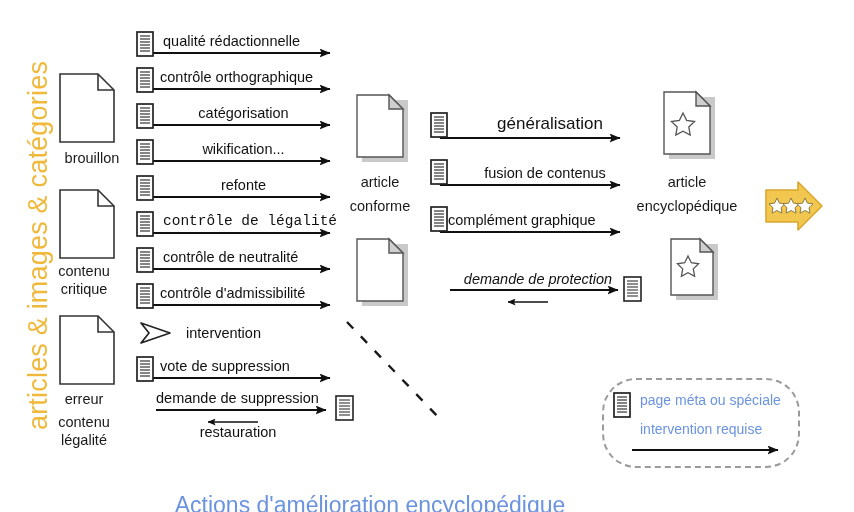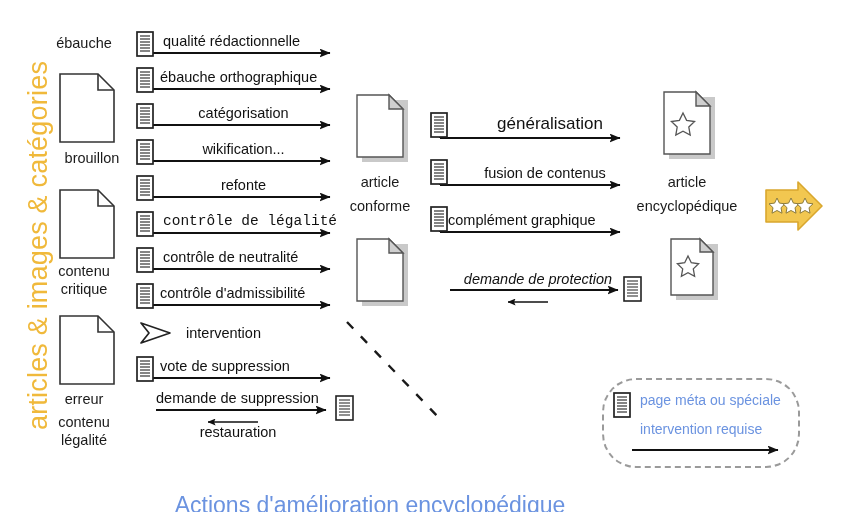--- a/index.html
+++ b/index.html
@@ -376,36 +376,35 @@
         <line x1="4" y1="8" x2="14" y2="8"></line>
         <line x1="4" y1="11" x2="14" y2="11"></line>
         <line x1="4" y1="14" x2="14" y2="14"></line>
         <line x1="4" y1="17" x2="14" y2="17"></line>
         <line x1="4" y1="20" x2="14" y2="20"></line>
       </g>
     </svg>
 
   <div class="abs" id="vertical-label">articles &amp; images &amp; catégories</div>
 
-  <div class="abs stage-label" style="left:24px;top:35px;width:120px;">ébauche</div>
   <div class="abs stage-label" style="left:32px;top:150px;width:120px;">brouillon</div>
   <div class="abs stage-label" style="left:24px;top:263px;width:120px;">contenu</div>
   <div class="abs stage-label" style="left:24px;top:281px;width:120px;">critique</div>
   <div class="abs stage-label" style="left:24px;top:391px;width:120px;">erreur</div>
   <div class="abs stage-label" style="left:24px;top:414px;width:120px;">contenu</div>
   <div class="abs stage-label" style="left:24px;top:432px;width:120px;">légalité</div>
 
   <div class="abs stage-label" style="left:330px;top:174px;width:100px;">article</div>
   <div class="abs stage-label" style="left:330px;top:198px;width:100px;">conforme</div>
 
   <div class="abs stage-label" style="left:627px;top:174px;width:120px;">article</div>
   <div class="abs stage-label" style="left:617px;top:198px;width:140px;text-align:center;">encyclopédique</div>
 
   <div class="abs act-text" style="left:163px;top:33px;">qualité rédactionnelle</div>
-  <div class="abs act-text" style="left:160px;top:69px;">ébauche orthographique</div>
+  <div class="abs act-text" style="left:160px;top:69px;">contrôle orthographique</div>
   <div class="abs act-text center" style="left:156px;top:105px;width:175px;">catégorisation</div>
   <div class="abs act-text center" style="left:156px;top:141px;width:175px;">wikification...</div>
   <div class="abs act-text center" style="left:156px;top:177px;width:175px;">refonte</div>
   <div class="abs act-text" style="left:163px;top:213px;font-family:Liberation Mono, monospace;">contrôle de légalité</div>
   <div class="abs act-text" style="left:163px;top:249px;">contrôle de neutralité</div>
   <div class="abs act-text" style="left:160px;top:285px;">contrôle d'admissibilité</div>
 
   <div class="abs act-text" style="left:186px;top:325px;">intervention</div>
   <div class="abs act-text" style="left:160px;top:358px;">vote de suppression</div>
   <div class="abs act-text" style="left:156px;top:390px;">demande de suppression</div>

